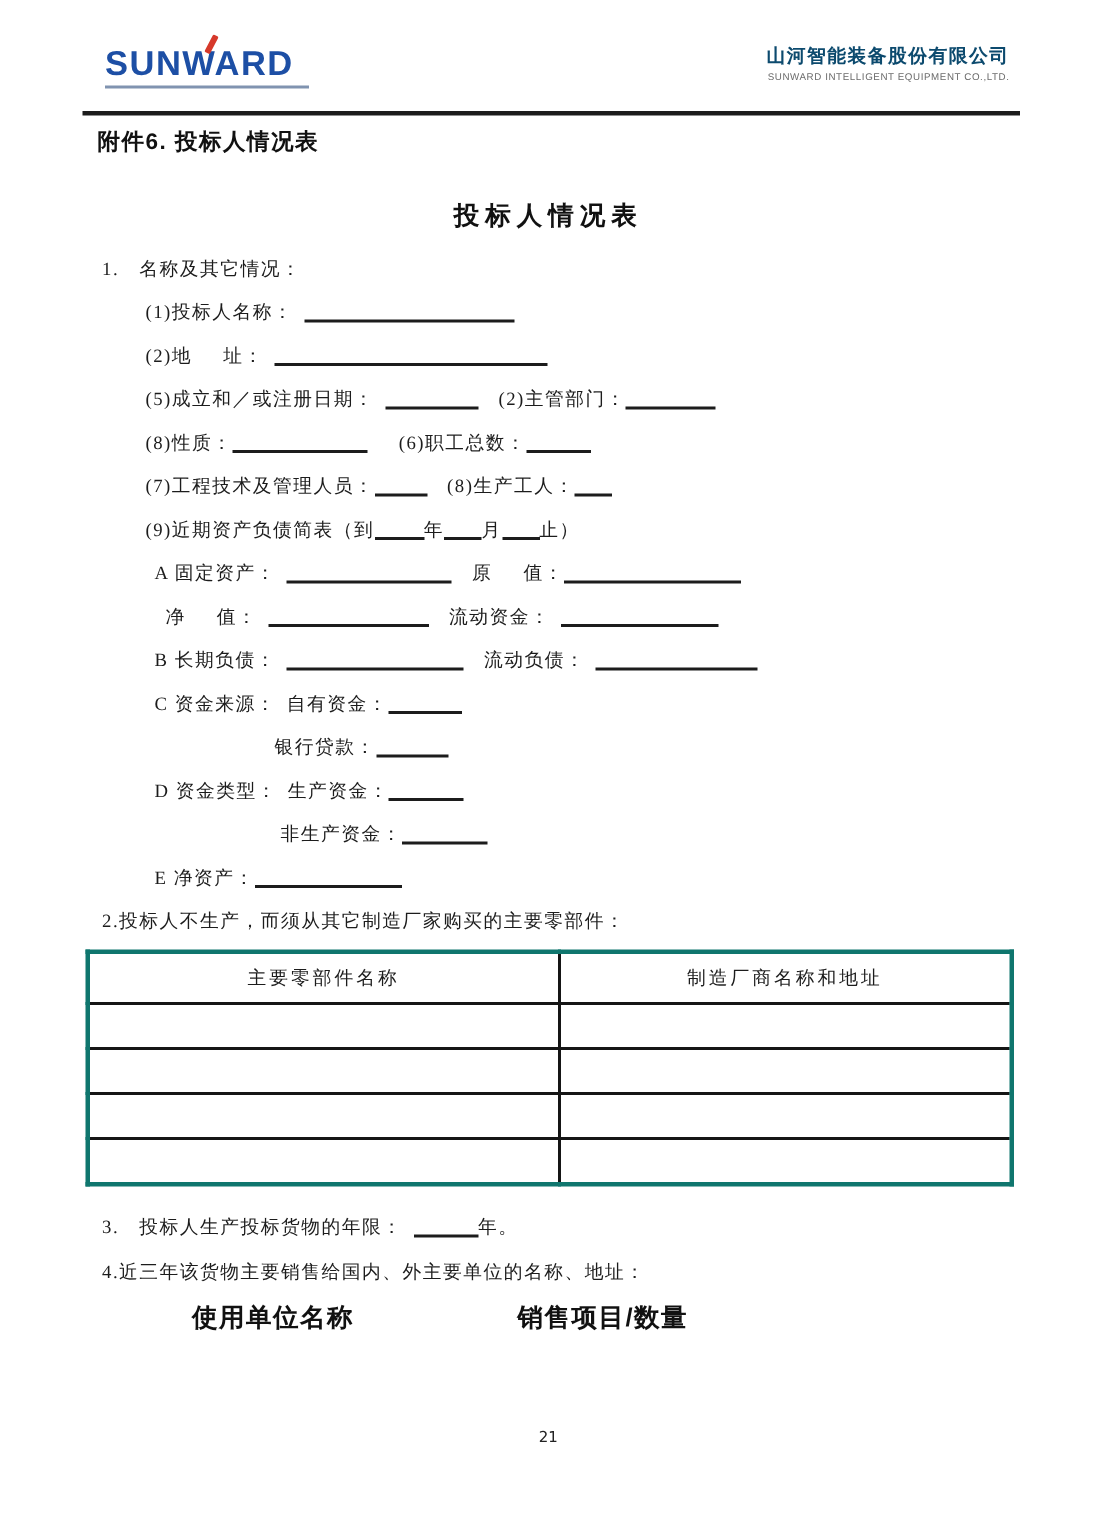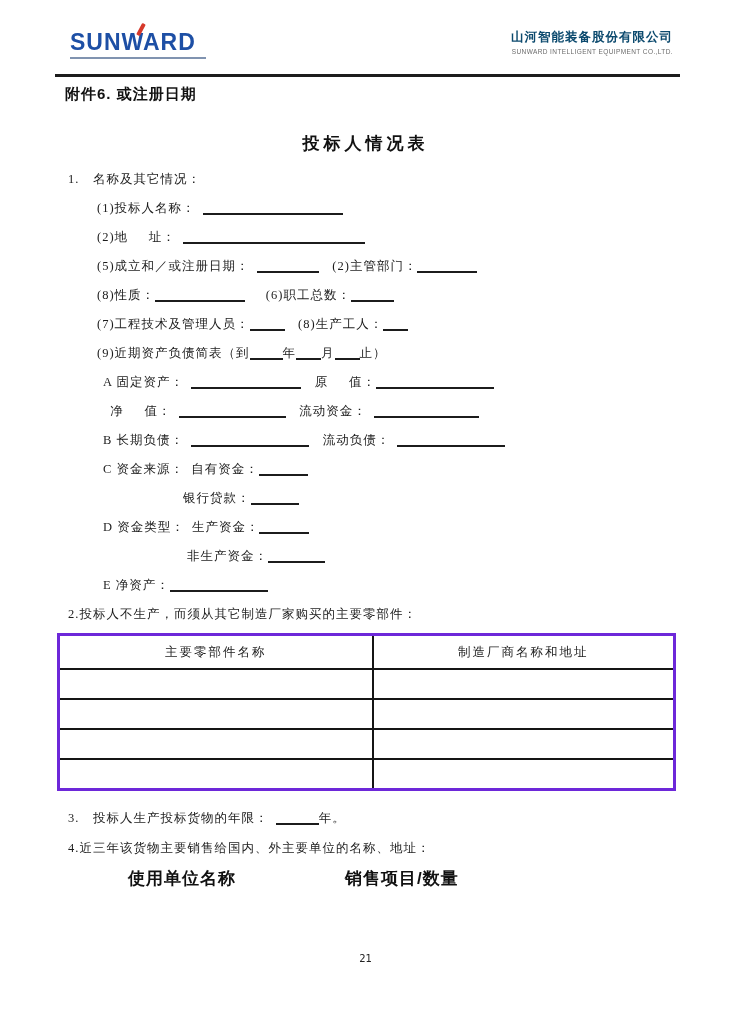--- a/index.html
+++ b/index.html
@@ -58,21 +58,21 @@
   .blank{
     display:inline-block;height:12px;
     border-bottom:2px solid #1c1c1c;vertical-align:-3px;
   }
   
   .parts-table{
     margin:4px 0 0 57px;width:619px;
     border-collapse:collapse;table-layout:fixed;
   }
   .parts-table th,.parts-table td{border:2px solid #151515;}
-  .parts-table{border:3px solid #6d28d9;}
+  .parts-table{border:3px solid #0f766e;}
   .parts-table th{
     height:30px;font-weight:normal;font-size:12.5px;letter-spacing:2px;
     text-align:center;color:#1c1c1c;
     font-family:"Liberation Serif","DejaVu Serif",serif;
   }
   .parts-table td{height:26px;}
   .col1{width:51%;} .col2{width:49%;}
   
   .lines2{margin-top:12px;}
   .usage-row{position:relative;height:30px;margin-top:4px;
@@ -98,21 +98,21 @@
       <div class="logo-underline"></div>
     </div>
     <div class="company">
       <div class="company-cn">山河智能装备股份有限公司</div>
       <div class="company-en">SUNWARD INTELLIGENT EQUIPMENT CO.,LTD.</div>
     </div>
   </div>
 
   <div class="hdr-rule"></div>
 
-  <div class="attach-heading">附件6. 或注册日期</div>
+  <div class="attach-heading">附件6. 投标人情况表</div>
 
   <div class="form-title">投标人情况表</div>
 
   <div class="lines">
       <div class="fline ind-a"><span>1.　名称及其它情况：</span></div>
       <div class="fline ind-b"><span>(1)投标人名称： </span><span class="blank" style="width: 140px;"></span></div>
       <div class="fline ind-b"><span>(2)地　 址： </span><span class="blank" style="width: 182px;"></span></div>
       <div class="fline ind-b"><span>(5)成立和／或注册日期： </span><span class="blank" style="width: 62px;"></span><span>　(2)主管部门：</span><span class="blank" style="width: 60px;"></span></div>
       <div class="fline ind-b"><span>(8)性质：</span><span class="blank" style="width: 90px;"></span><span>　 (6)职工总数：</span><span class="blank" style="width: 43px;"></span></div>
       <div class="fline ind-b"><span>(7)工程技术及管理人员：</span><span class="blank" style="width: 35px;"></span><span>　(8)生产工人：</span><span class="blank" style="width: 25px;"></span></div>

